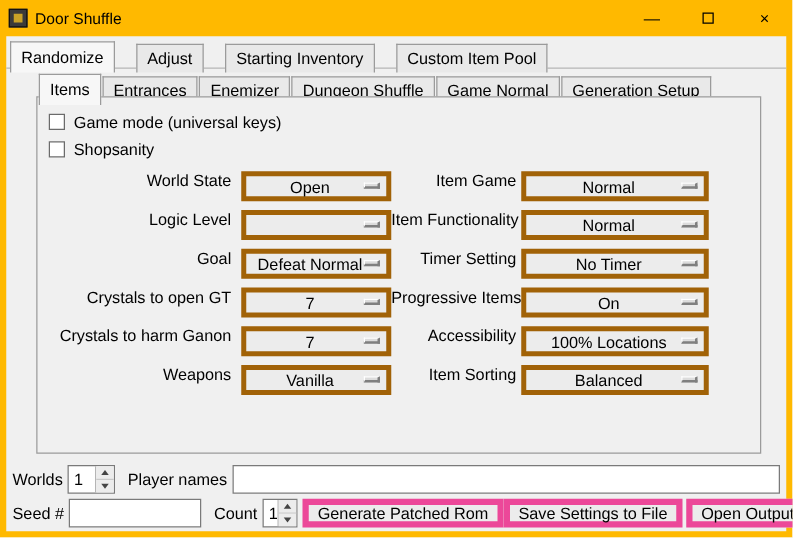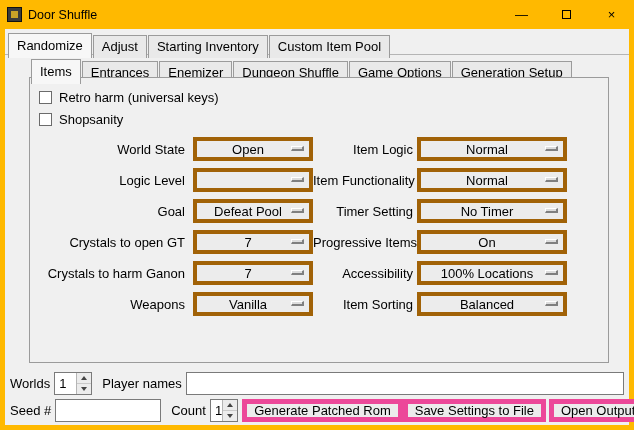--- a/index.html
+++ b/index.html
@@ -11,32 +11,32 @@
   .app-icon { width:15px; height:15px; margin-right:6px; background:#3a3a3a; border:1px solid #111; position:relative; }
   .app-icon::after { content:""; position:absolute; left:3px; top:3px; width:7px; height:7px; background:#c9a227; }
   .title-text { font-size:12.5px; color:#000; }
   .win-btns { margin-left:auto; display:flex; height:29px; }
   .win-btn { width:45px; height:29px; display:flex; align-items:center; justify-content:center; font-size:13px; color:#000; cursor:default; }
   .max-square { width:9px; height:9px; border:1px solid #000; display:inline-block; }
 
   .client { position:absolute; left:5px; right:5px; top:29px; bottom:5px; background:#f0f0f0; }
 
   .tabs { position:absolute; display:flex; align-items:flex-end; }
-  .tabs-outer { top:4px; left:3px; }
+  .tabs-outer { top:4px; left:3px;gap:16px; }
   .tabs-inner { top:30px; left:26px; }
   .tab { border:1px solid #9b9b9b; border-bottom:none; background:#e9e9e9; padding:3px 8px 4px 8px; margin-right:1px; white-space:nowrap; position:relative; }
   .tab.active { background:#f7f7f7; padding-top:4px; padding-bottom:5px; z-index:3; }
   .outer-line { position:absolute; top:25px; left:0; right:0; border-top:1px solid #b5b5b5; }
 
   .pane { position:absolute; top:48px; left:24px; width:580px; height:286px; border:1px solid #9b9b9b; background:#f0f0f0; z-index:2; padding-top:8px; }
 
   .check-row { display:flex; align-items:center; height:22px; padding-left:9px; }
   .check-box { width:13px; height:13px; background:#fff; border:1px solid #6b6b6b; margin-right:7px; flex:none; }
 
-  .dd-row { display:flex; align-items:center; height:24px; margin-top:7px; }
+  .dd-row { display:flex; height:24px; margin-top:7px; }
   .dd-row:first-of-type { margin-top:2px; }
   .lbl { white-space:nowrap; }
   .lbl-l { width:163px; text-align:right; padding-right:8px; }
   .lbl-r { width:104px; text-align:right; padding-right:4px; }
   .dd { height:24px; background:#ececec; border:4px solid #a16207; position:relative; display:flex; align-items:center; justify-content:center; cursor:default; }
   .dd-l { width:120px; }
   .dd-r { width:150px; }
   .dd .dd-val { padding-right:10px; white-space:nowrap; }
   .dd-ind { position:absolute; right:5px; top:50%; margin-top:-3px; width:13px; height:5px; background:#dcdcdc; border-top:1px solid #fff; border-left:1px solid #fff; border-right:2px solid #7f7f7f; border-bottom:2px solid #7f7f7f; }
 
@@ -83,42 +83,42 @@
       <span class="tab">Adjust</span>
       <span class="tab">Starting Inventory</span>
       <span class="tab">Custom Item Pool</span>
     </div>
 
     <div class="tabs tabs-inner">
       <span class="tab active">Items</span>
       <span class="tab">Entrances</span>
       <span class="tab">Enemizer</span>
       <span class="tab">Dungeon Shuffle</span>
-      <span class="tab">Game Options</span>
+      <span class="tab">Game Normal</span>
       <span class="tab">Generation Setup</span>
     </div>
 
     <div class="pane">
 
       <div class="check-row">
         <span class="check-box"></span>
-        <span class="lbl">Retro harm (universal keys)</span>
+        <span class="lbl">Game mode (universal keys)</span>
       </div>
       <div class="check-row">
         <span class="check-box"></span>
         <span class="lbl">Shopsanity</span>
       </div>
 
       <div class="dd-row">
         <span class="lbl lbl-l">World State</span>
         <span class="dd dd-l">
           <span class="dd-val">Open</span>
           <span class="dd-ind"></span>
         </span>
-        <span class="lbl lbl-r">Item Logic</span>
+        <span class="lbl lbl-r">Item Game</span>
         <span class="dd dd-r">
           <span class="dd-val">Normal</span>
           <span class="dd-ind"></span>
         </span>
       </div>
 
       <div class="dd-row">
         <span class="lbl lbl-l">Logic Level</span>
         <span class="dd dd-l">
           <span class="dd-ind"></span>
@@ -126,21 +126,21 @@
         <span class="lbl lbl-r">Item Functionality</span>
         <span class="dd dd-r">
           <span class="dd-val">Normal</span>
           <span class="dd-ind"></span>
         </span>
       </div>
 
       <div class="dd-row">
         <span class="lbl lbl-l">Goal</span>
         <span class="dd dd-l">
-          <span class="dd-val">Defeat Pool</span>
+          <span class="dd-val">Defeat Normal</span>
           <span class="dd-ind"></span>
         </span>
         <span class="lbl lbl-r">Timer Setting</span>
         <span class="dd dd-r">
           <span class="dd-val">No Timer</span>
           <span class="dd-ind"></span>
         </span>
       </div>
 
       <div class="dd-row">

